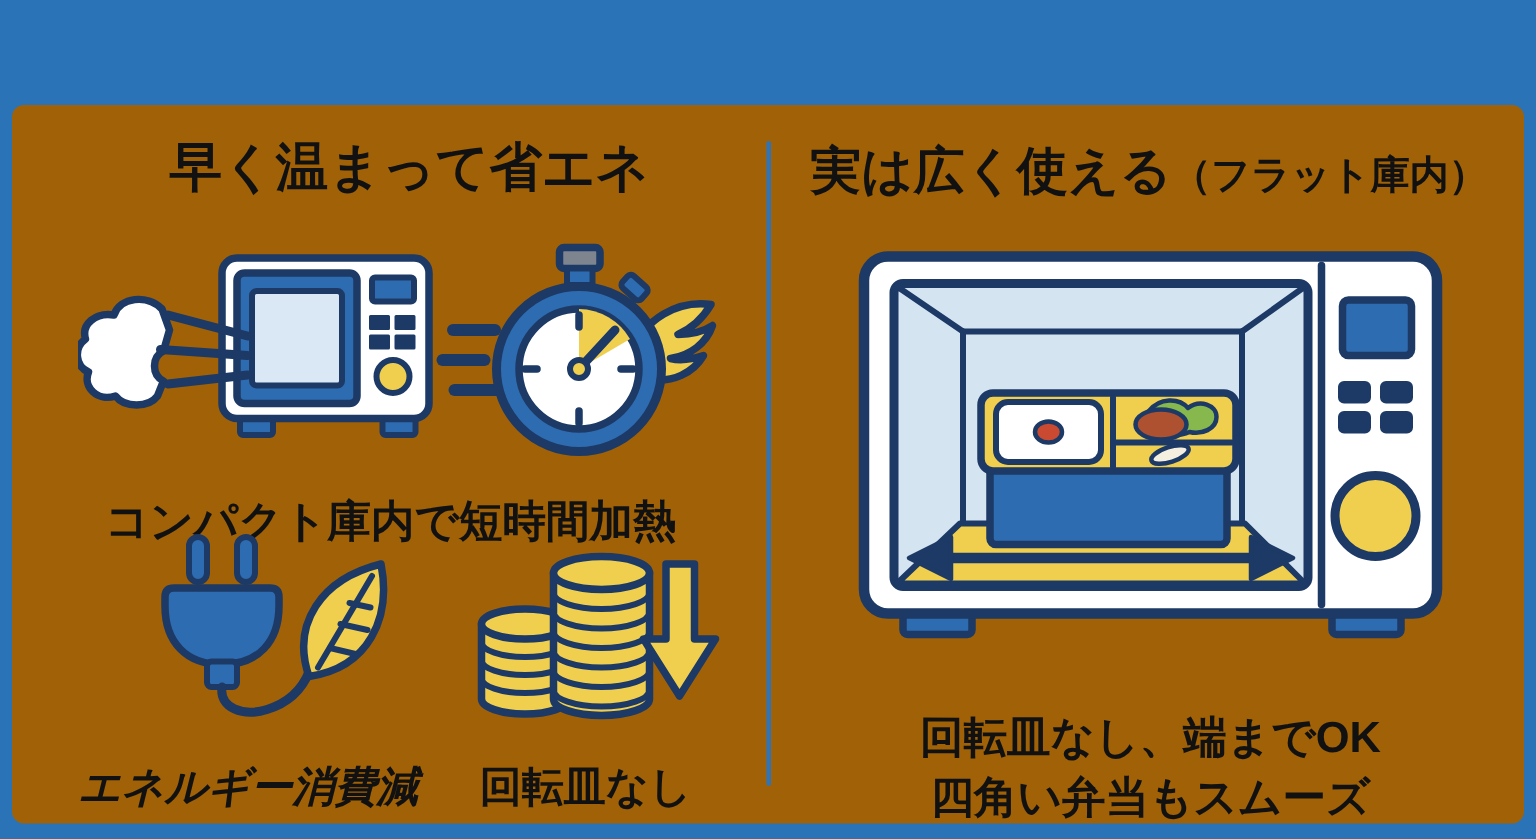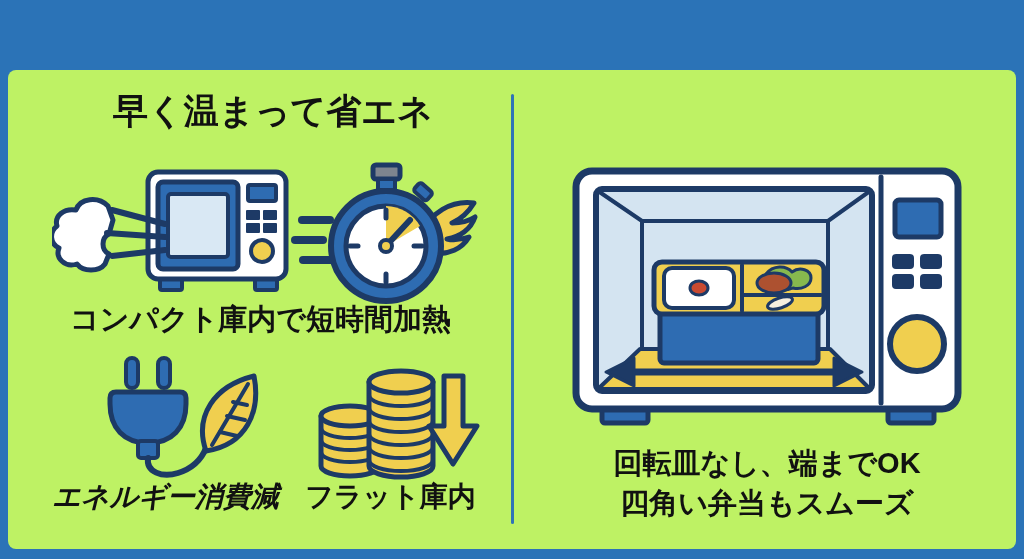--- a/index.html
+++ b/index.html
@@ -8,38 +8,38 @@
     background:#2b73b7;
     font-family:"Liberation Sans","DejaVu Sans",sans-serif;
     -webkit-font-smoothing:antialiased;
   }
   .title{
     position:absolute;top:8px;left:0;width:100%;text-align:center;
     color:#ffffff;font-size:40px;font-weight:800;letter-spacing:1px;
   }
   .panel{
     position:absolute;left:8px;top:70px;width:1008px;height:479px;
-    background:#bef264;border-radius:8px;
+    background:#a16207;border-radius:8px;
   }
   .divider{
     position:absolute;left:503px;top:24px;width:3px;height:430px;
     background:#2f74b6;border-radius:2px;
   }
   .heading-left{
     position:absolute;left:20px;top:18px;width:490px;text-align:center;
     color:#111111;font-size:35px;font-weight:800;white-space:nowrap;
   }
   .heading-right{
     position:absolute;left:510px;top:21px;width:496px;text-align:center;
     color:#111111;font-weight:800;white-space:nowrap;
   }
   .heading-right .main{font-size:34px;}
   .heading-right .sub{font-size:26px;}
   .caption{
-    position:absolute;color:#111111;font-weight:800;text-align:center;white-space:nowrap;
+    position:absolute;color:#111111;font-weight:800;text-align:center;white-space:nowrap;margin-top:28px;
   }
   .cap-row1{left:30px;top:230px;width:445px;font-size:29px;}
   .lab-energy{left:25px;top:408px;width:265px;font-size:28px;font-style:italic;}
   .lab-cost{left:295px;top:408px;width:175px;font-size:28px;}
   .cap-r1{left:514px;top:374px;width:490px;font-size:29px;}
   .cap-r2{left:514px;top:414px;width:490px;font-size:29px;}
   .icon-svg{position:absolute;}
   #mw-small{left:44px;top:88px;}
   #stopwatch{left:280px;top:86px;}
   #plug-leaf{left:52px;top:282px;}
@@ -129,22 +129,25 @@
         <path d="M78,69 A32,11 0 0 0 142,69" fill="none" stroke-width="4"></path>
         <path d="M78,82 A32,11 0 0 0 142,82" fill="none" stroke-width="4"></path>
         <path d="M78,95 A32,11 0 0 0 142,95" fill="none" stroke-width="4"></path>
         <path d="M78,108 A32,11 0 0 0 142,108" fill="none" stroke-width="4"></path>
         <ellipse cx="110" cy="30" rx="32" ry="11" fill="#f0cf4f" stroke-width="5"></ellipse>
         <path d="M153,24 L172,24 L172,74 L186,74 L162,112 L138,74 L153,74 Z" fill="#f0cf4f" stroke-width="5"></path>
       </g>
     </svg>
 
     <div class="caption lab-energy">エネルギー消費減</div>
-    <div class="caption lab-cost">フラット庫内</div>
+    <div class="caption lab-cost">回転皿なし</div>
 
+    <div class="heading-right">
+      <span class="main">実は広く使える</span><span class="sub">（フラット庫内）</span>
+    </div>
 
     <svg id="mw-big" class="icon-svg" width="400" height="276" viewBox="0 0 400 276">
       <g stroke="#1d3a66" stroke-linejoin="round" stroke-linecap="round">
         <rect x="34" y="243" width="46" height="18" rx="3" fill="#2e6cb2" stroke-width="5"></rect>
         <rect x="320" y="243" width="46" height="18" rx="3" fill="#2e6cb2" stroke-width="5"></rect>
         <rect x="8" y="9" width="382" height="238" rx="16" fill="#ffffff" stroke-width="7"></rect>
         <rect x="28" y="27" width="276" height="202" rx="6" fill="#d4e4f1" stroke-width="6"></rect>
         <path d="M30,29 L74,59" stroke-width="4" fill="none"></path>
         <path d="M302,29 L260,59" stroke-width="4" fill="none"></path>
         <path d="M74,59 L260,59" stroke-width="4" fill="none"></path>

